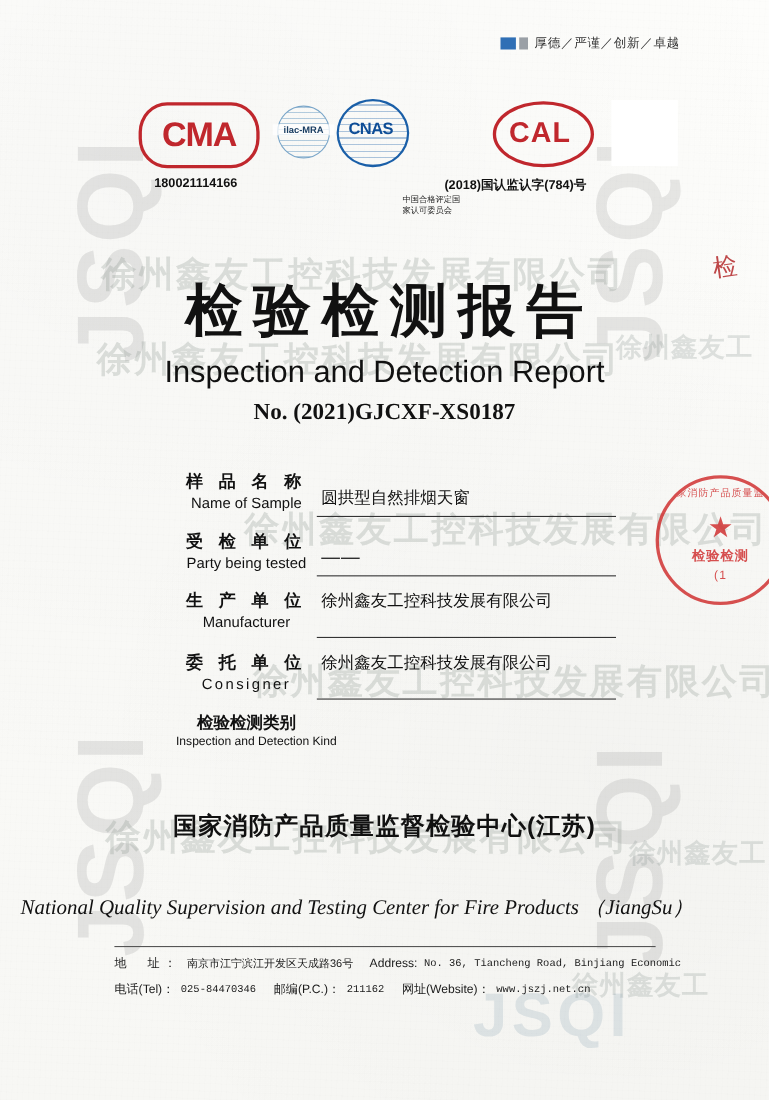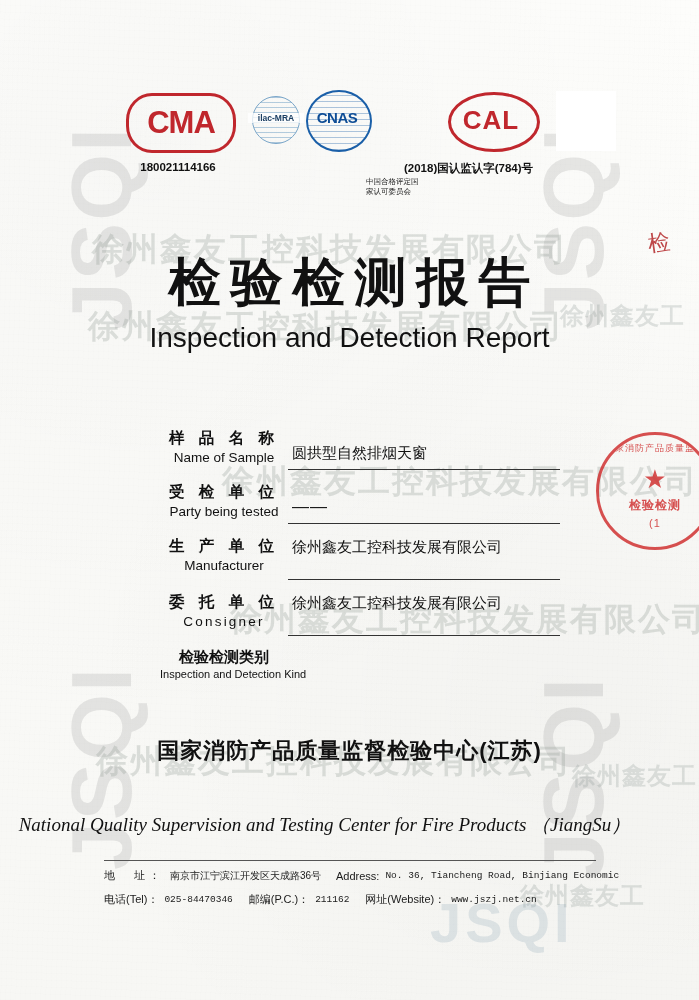--- a/index.html
+++ b/index.html
@@ -497,20 +497,25 @@
   <div class="wm wm-jsqi" style="left:524px; top:880px;">JSQI</div>
   <div class="wm wm-cn" style="left:92px; top:228px;">徐州鑫友工控科技发展有限公司</div>
   <div class="wm wm-cn" style="left:88px; top:305px;">徐州鑫友工控科技发展有限公司</div>
   <div class="wm wm-cn" style="left:222px; top:460px;">徐州鑫友工控科技发展有限公司</div>
   <div class="wm wm-cn" style="left:230px; top:598px;">徐州鑫友工控科技发展有限公司</div>
   <div class="wm wm-cn" style="left:96px; top:740px;">徐州鑫友工控科技发展有限公司</div>
   <div class="wm wm-cn-small" style="left:560px; top:300px;">徐州鑫友工</div>
   <div class="wm wm-cn-small" style="left:572px; top:760px;">徐州鑫友工</div>
   <div class="wm wm-cn-small" style="left:520px; top:880px;">徐州鑫友工</div>
 
+  <div id="slogan-bar">
+    <span class="blue-sq"></span>
+    <span class="grey-sq"></span>
+    <span class="slogan-text">厚德／严谨／创新／卓越</span>
+  </div>
 
   <div id="logos">
     <div class="cma-box">
       <span class="cma-text">CMA</span>
     </div>
     <div class="cma-num">180021114166</div>
 
     <div class="ilac-wrap">
       <div class="ilac-ring"></div>
       <div class="ilac-label">ilac-MRA</div>
@@ -526,20 +531,21 @@
       <div class="cal-ellipse"></div>
       <div class="cal-text">CAL</div>
     </div>
     <div class="cal-num">(2018)国认监认字(784)号</div>
 
     <div id="qr"></div>
   </div>
 
   <div id="title-cn">检验检测报告</div>
   <div id="title-en">Inspection and Detection Report</div>
+  <div id="report-no">No. (2021)GJCXF-XS0187</div>
 
   <div id="ink-mark">检</div>
 
   <div id="fields">
 
     <div class="field-row">
       <div class="field-label">
         <div class="label-cn">样 品 名 称</div>
         <div class="label-en">Name of Sample</div>
       </div>

